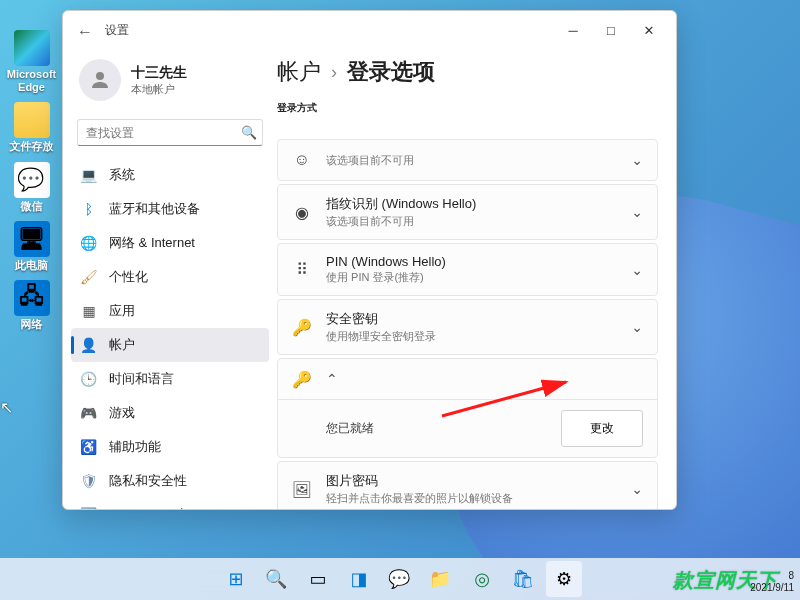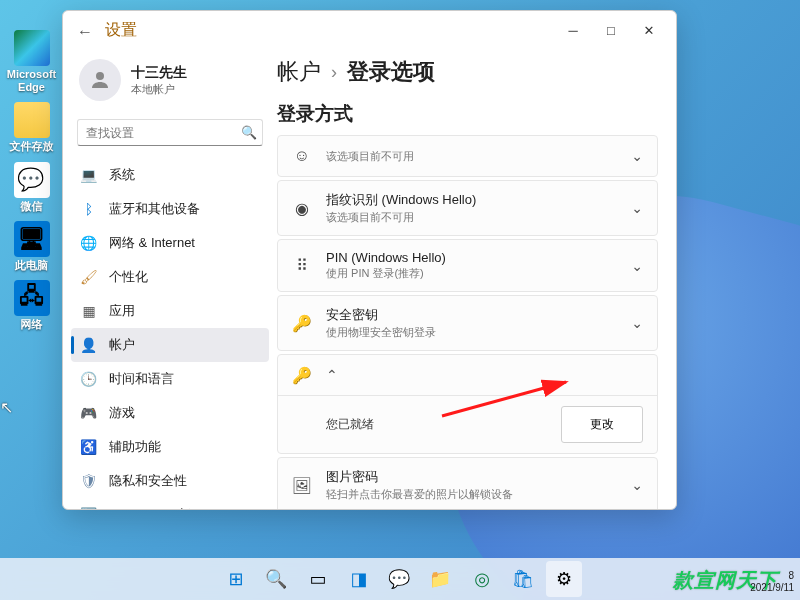--- a/index.html
+++ b/index.html
@@ -10,21 +10,21 @@
 .desktop-icon .icon-box { width: 36px; height: 36px; border-radius: 4px; display: flex; align-items: center; justify-content: center; font-size: 22px; }
 .desktop-icon .icon-label { font-size: 11px; color: #fff; text-shadow: 0 1px 2px rgba(0,0,0,0.6); text-align: center; line-height: 1.2; margin-top: 2px; }
 .edge-icon { background: linear-gradient(135deg, #0c7a3f, #3bc5e8, #2172d8); border-radius: 50%; }
 .folder-icon { background: linear-gradient(#ffd968, #f5c842); }
 .wechat-icon { background: #ffffff; color: #1aad19; border-radius: 8px; }
 .thispc-icon { background: #0078d4; }
 .network-icon { background: #0078d4; }
 .settings-window { position: absolute; left: 62px; top: 10px; width: 615px; height: 500px; background: #fff; border: 1px solid #ccc; border-radius: 6px; box-shadow: 0 8px 30px rgba(0,0,0,0.2); display: flex; flex-direction: column; }
 .title-bar { height: 38px; display: flex; align-items: center; padding: 0 8px; }
 .title-bar .back-btn { width: 28px; height: 28px; display: flex; align-items: center; justify-content: center; font-size: 16px; color: #555; }
-.title-bar .title { font-size: 16px; color: #a16207; margin-left: 6px; }
+.title-bar .title { font-size: 12px; color: #404040; margin-left: 6px; }
 .title-bar .spacer { flex: 1; }
 .title-bar .win-btn { width: 38px; height: 30px; display: flex; align-items: center; justify-content: center; font-size: 13px; color: #333; }
 .window-body { flex: 1; display: flex; overflow: hidden; }
 .sidebar { width: 210px; padding: 4px 4px 8px 8px; display: flex; flex-direction: column; overflow-y: auto; }
 .profile { display: flex; align-items: center; padding: 6px 8px 14px 8px; gap: 10px; }
 .avatar { width: 42px; height: 42px; border-radius: 50%; background: #e8e8ee; display: flex; align-items: center; justify-content: center; }
 .avatar svg { width: 24px; height: 24px; fill: #888; }
 .profile-text .name { font-size: 14px; font-weight: 600; color: #222; }
 .profile-text .type { font-size: 11px; color: #666; }
 .search-box { margin: 4px 6px 12px 6px; display: flex; align-items: center; background: #fff; border: 1px solid #ddd; border-bottom: 1px solid #888; border-radius: 3px; padding: 5px 8px; }
@@ -32,21 +32,21 @@
 .search-box .search-icon { font-size: 13px; color: #666; }
 .nav-list { display: flex; flex-direction: column; }
 .nav-item { display: flex; align-items: center; padding: 8px 10px; border-radius: 4px; cursor: pointer; font-size: 13px; color: #222; gap: 12px; position: relative; }
 .nav-item.active { background: #eaeaee; }
 .nav-item.active::before { content: ''; position: absolute; left: 0; top: 8px; bottom: 8px; width: 3px; background: #0067c0; border-radius: 2px; }
 .nav-icon { width: 16px; height: 16px; display: flex; align-items: center; justify-content: center; font-size: 14px; }
 .content { flex: 1; padding: 8px 18px 10px 4px; overflow-y: auto; }
 .breadcrumb { display: flex; align-items: center; gap: 10px; font-size: 22px; color: #222; margin-bottom: 14px; }
 .breadcrumb .sep { color: #888; font-size: 18px; }
 .breadcrumb .page-title { font-weight: 600; }
-.section-label { font-size: 19px; font-weight: 600; color: #222; margin-bottom: 8px; }
+.section-label { font-size: 10px; font-weight: 600; color: #222; margin-bottom: 24px; }
 .option-list { display: flex; flex-direction: column; gap: 3px; }
 .option-card { border: 1px solid #e6e6e6; border-radius: 4px; background: #fcfcfc; }
 .option-row { display: flex; align-items: center; padding: 10px 14px; cursor: pointer; gap: 14px; }
 .option-icon { width: 20px; height: 20px; display: flex; align-items: center; justify-content: center; color: #444; font-size: 16px; }
 .option-text { flex: 1; }
 .option-title { font-size: 13px; color: #222; }
 .option-sub { font-size: 11px; color: #777; margin-top: 1px; }
 .chev { font-size: 14px; color: #555; }
 .expanded-body { border-top: 1px solid #e6e6e6; padding: 10px 14px; display: flex; align-items: center; }
 .expanded-body .status { font-size: 12px; color: #333; flex: 1; padding-left: 34px; }

